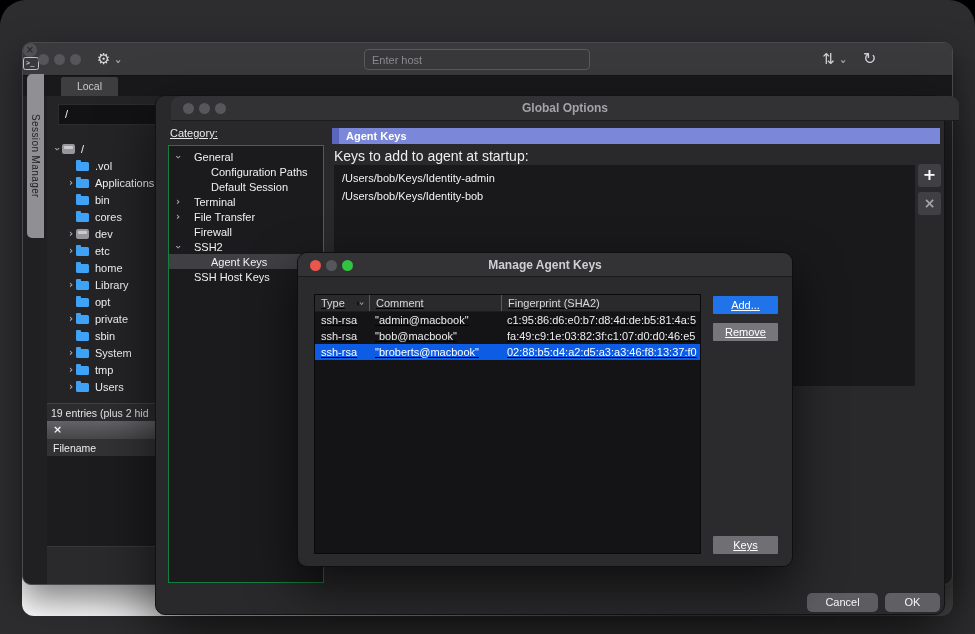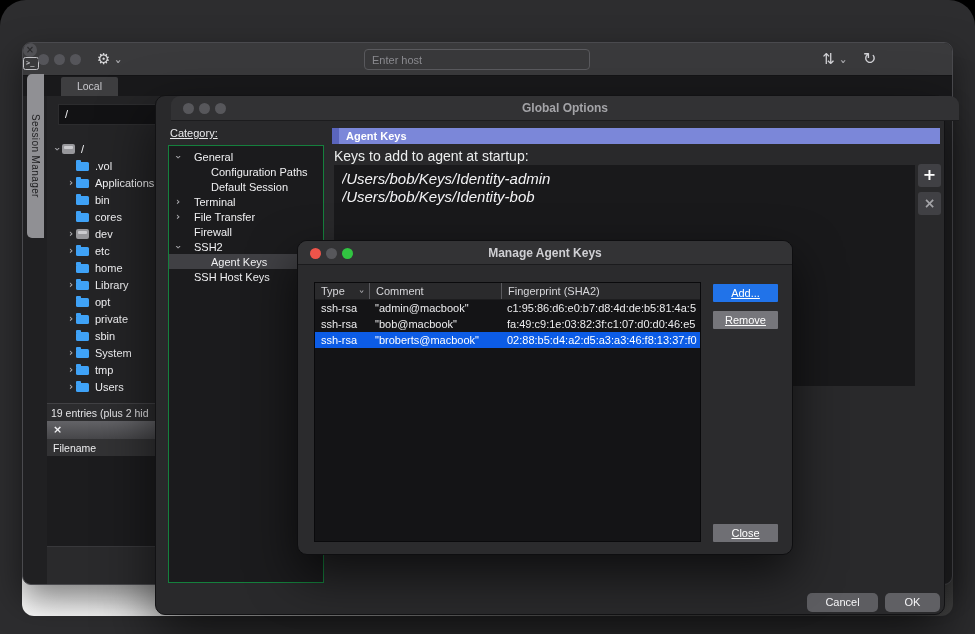--- a/index.html
+++ b/index.html
@@ -73,35 +73,35 @@
   .crow{position:relative;height:15px;display:flex;align-items:center;color:#f0f0f2;font-size:11px;white-space:nowrap;}
   .crow .chev{position:absolute;left:7px;font-size:10px;}
   .crow.sel{background:#404044;}
   .clev0{padding-left:25px;}
   .clev1{padding-left:42px;}
   .banner{position:absolute;left:176px;top:32px;width:608px;height:16px;background:#7b87d9;
     color:#fff;font-size:11px;font-weight:700;line-height:16px;padding-left:14px;}
   .banner::before{content:"";position:absolute;left:0;top:0;width:7px;height:16px;background:#5a65bd;}
   .keys-label{position:absolute;left:178px;top:52px;font-size:14px;color:#eceeee;}
   .keys-list{position:absolute;left:178px;top:69px;width:581px;height:221px;background:#19191b;padding:5px 0 0 8px;}
-  .key-item{font-size:15px;color:#f2f2f4;line-height:17.5px;white-space:nowrap;overflow:hidden;font-style:italic;}
+  .key-item{font-size:11px;color:#f2f2f4;line-height:17.5px;white-space:nowrap;overflow:hidden;}
   .sq-btn{position:absolute;left:762px;width:23px;height:23px;background:#404044;border-radius:3px;text-align:center;}
   .btn-plus{top:68px;color:#fff;font:700 16px/22px "DejaVu Sans",sans-serif;}
   .btn-xdel{top:96px;color:#a4a4a8;font:700 14px/22px "DejaVu Sans",sans-serif;}
   .pill-btn{position:absolute;height:19px;border-radius:5px;background:#5d5d61;color:#f6f6f8;
     font-size:11px;text-align:center;line-height:19px;}
   .btn-cancel{left:651px;top:497px;width:71px;}
   .btn-ok{left:729px;top:497px;width:55px;background:#606064;}
   
-  .ma-dialog{position:absolute;left:297px;top:240px;width:496px;height:315px;background:#2b2b2d;
+  .ma-dialog{position:absolute;left:297px;top:252px;width:496px;height:315px;background:#2b2b2d;
     border:1px solid #0e0e10;border-radius:10px;box-shadow:0 20px 48px rgba(0,0,0,.65);}
   .ma-titlebar{position:absolute;left:0;top:0;width:100%;height:24px;background:#333335;
     border-radius:9px 9px 0 0;border-bottom:1px solid #1b1b1d;}
   .ma-title{width:100%;text-align:center;font-size:12px;font-weight:700;color:#cfcfd3;line-height:24px;}
-  .keytable{position:absolute;left:16px;top:41px;width:387px;height:260px;background:#141416;border:1px solid #0a0a0c;}
+  .keytable{position:absolute;left:16px;top:41px;width:387px;height:260px;background:#141416;border:1px solid #0a0a0c;text-decoration:underline;}
   .khead{display:flex;height:17px;background:#2a2a2c;border-bottom:1px solid #1d1d1f;color:#d6d6da;font-size:11px;}
   .khead .hcell{display:flex;align-items:center;padding-left:6px;overflow:hidden;white-space:nowrap;}
   .khead .hcell + .hcell{border-left:1px solid #5a5a5e;}
   .h-type{flex:0 0 54px;justify-content:space-between;padding-right:5px;}
   .h-comment{flex:0 0 132px;}
   .h-fp{flex:1;}
   .krow{display:flex;height:16px;color:#ececee;font-size:11px;align-items:center;white-space:nowrap;}
   .krow.sel{background:#0c5ce6;color:#fff;}
   .c-type{flex:0 0 54px;padding-left:6px;overflow:hidden;}
   .c-comment{flex:0 0 132px;padding-left:6px;overflow:hidden;}
@@ -339,15 +339,15 @@
           </div>
           <div class="krow sel">
             <div class="c-type">ssh-rsa</div>
             <div class="c-comment">"broberts@macbook"</div>
             <div class="c-fp">02:88:b5:d4:a2:d5:a3:a3:46:f8:13:37:f0</div>
           </div>
         </div>
     </div>
     <div class="ma-btn btn-add">Add...</div>
     <div class="ma-btn btn-remove">Remove</div>
-    <div class="ma-btn btn-close">Close</div>
+    <div class="ma-btn btn-close">Keys</div>
   </div>
 </div>
 
 </body></html>

